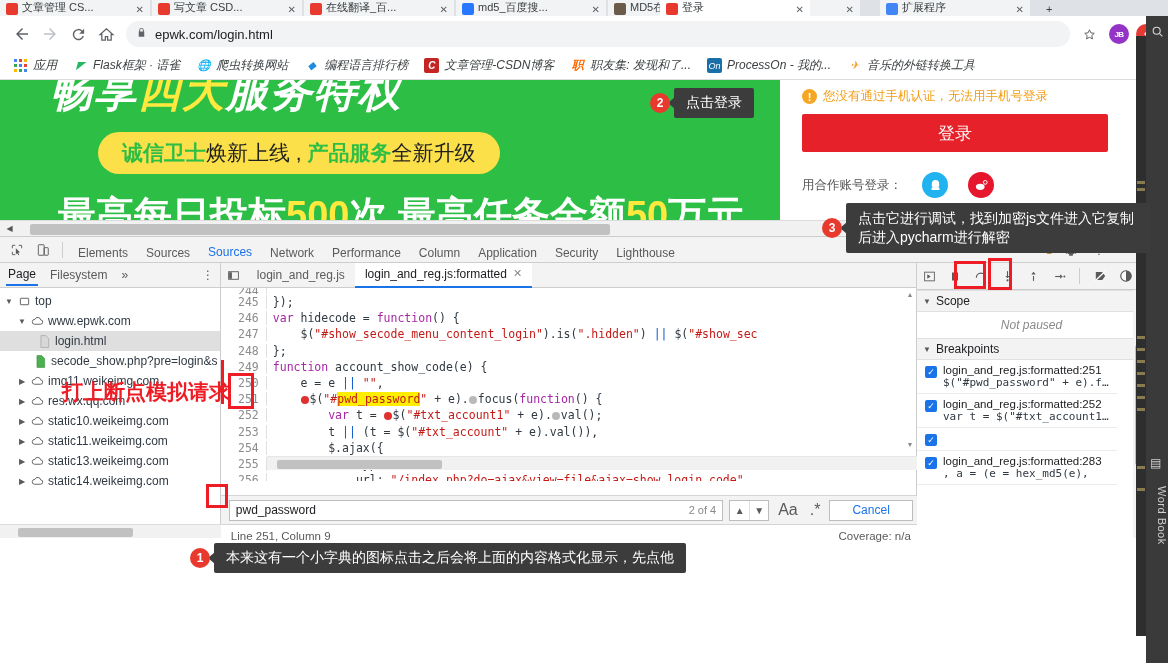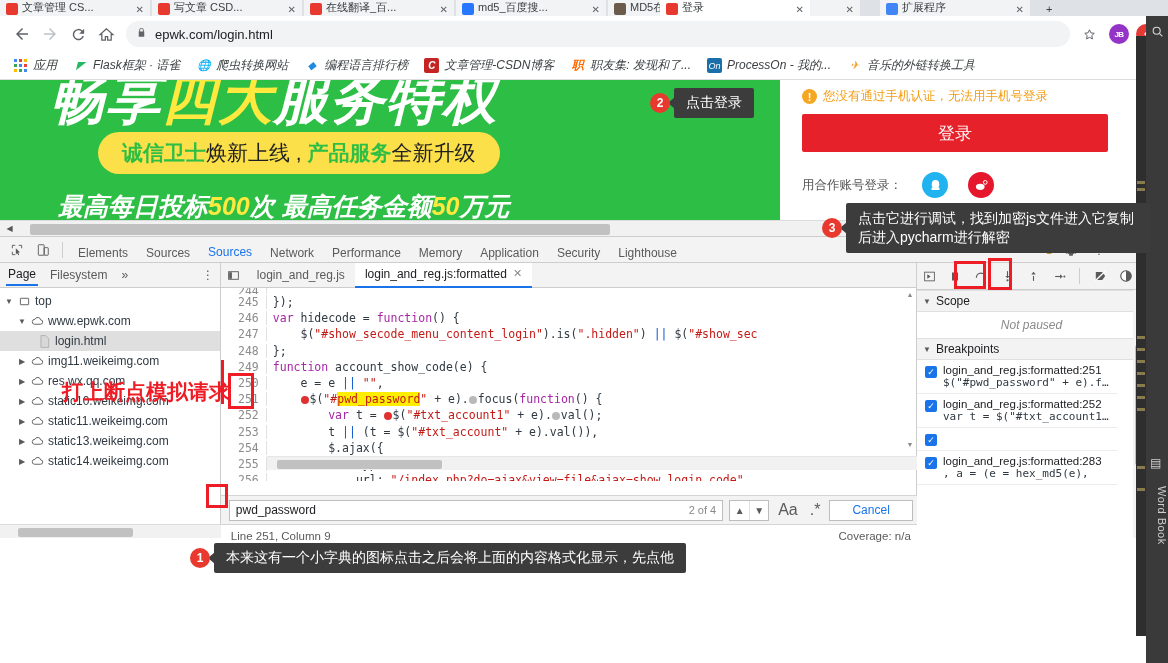--- a/index.html
+++ b/index.html
@@ -74,34 +74,34 @@
   
   .viewport {
     position: absolute; left: 0; top: 80px; width: 1140px; height: 156px;
     background: #fff; overflow: hidden;
   }
   .banner {
     position: absolute; left: 0; top: 0; width: 780px; height: 141px;
     background: #2dbe46; overflow: hidden;
   }
   .banner .big1 {
-    position: absolute; left: 50px; top: -16px; font-size: 54px; font-weight: bold;
+    position: absolute; left: 50px; top: -16px; font-size: 42px; font-weight: bold;
     font-family: "Liberation Sans", sans-serif; color: #ffffff;
     letter-spacing: 2px; white-space: nowrap; font-style: italic;
   }
   .banner .big1 .y { color: #ffe93f; }
   .banner .pill {
     position: absolute; left: 98px; top: 52px; background: #fbe04a;
     border-radius: 24px; padding: 7px 24px; font-size: 21px; font-weight: bold;
     color: #2dbe46; white-space: nowrap;
   }
   .banner .pill .dark { color: #1f1f1f; font-weight: normal; }
   .banner .big2 {
-    position: absolute; left: 58px; top: 110px; font-size: 25px; font-weight: bold;
-    color: #ffffff; white-space: nowrap; font-style: italic;
+    position: absolute; left: 58px; top: 110px; font-size: 38px; font-weight: bold;
+    color: #ffffff; white-space: nowrap; 
   }
   .banner .big2 .y { color: #ffe93f; }
 
   .loginpanel {
     position: absolute; left: 780px; top: 0; width: 360px; height: 141px;
     background: #fff; padding: 8px 16px 0 22px;
   }
   .warnrow { display: flex; align-items: center; gap: 6px; font-size: 12.5px; color: #f39c12; }
   .warn-dot {
     width: 15px; height: 15px; border-radius: 50%; background: #f5a623; color: #fff;
@@ -459,21 +459,21 @@
             <rect x="4" y="3" width="10" height="18" rx="1" fill="none" stroke="currentColor" stroke-width="1.6"></rect>
             <rect x="14" y="8" width="7" height="13" rx="1" fill="none" stroke="currentColor" stroke-width="1.6"></rect>
           </svg>
       </div>
       <div class="dt-sep"></div>
       <div class="dt-tab">Elements</div>
       <div class="dt-tab">Sources</div>
       <div class="dt-tab active">Sources</div>
       <div class="dt-tab">Network</div>
       <div class="dt-tab">Performance</div>
-      <div class="dt-tab">Memory</div>
+      <div class="dt-tab">Column</div>
       <div class="dt-tab">Application</div>
       <div class="dt-tab">Security</div>
       <div class="dt-tab">Lighthouse</div>
       <div class="dt-right">
         <div class="warnbadge">
           <span>⚠</span>
           <span>1</span>
         </div>
         <div class="dt-icobtn">
           <svg width="14" height="14" viewBox="0 0 24 24">
@@ -513,20 +513,28 @@
               </span>
             <span>www.epwk.com</span>
           </div>
           <div class="tnode sel" style="padding-left:38px">
             <span class="ticon">
                 <svg width="11" height="13" viewBox="0 0 18 22">
                   <path d="M3 1h8l5 5v15H3z" fill="#d8d8d8" stroke="#9a9a9a" stroke-width="1"></path>
                 </svg>
               </span>
             <span>login.html</span>
+          </div>
+          <div class="tnode" style="padding-left:34px">
+            <span class="ticon">
+                <svg width="11" height="13" viewBox="0 0 18 22">
+                  <path d="M3 1h8l5 5v15H3z" fill="#4caf50" stroke="#3d8b40" stroke-width="1"></path>
+                </svg>
+              </span>
+            <span>secode_show.php?pre=login&amp;s</span>
           </div>
           <div class="tnode" style="padding-left:17px">
             <span class="tw">▶</span>
             <span class="ticon">
                 <svg width="13" height="10" viewBox="0 0 24 18">
                   <path d="M6.5 15h11a4 4 0 0 0 .3-8 5.5 5.5 0 0 0-10.6-1A4 4 0 0 0 6.5 15z" fill="none" stroke="#5a5a5a" stroke-width="1.7"></path>
                 </svg>
               </span>
             <span>img11.weikeimg.com</span>
           </div>

